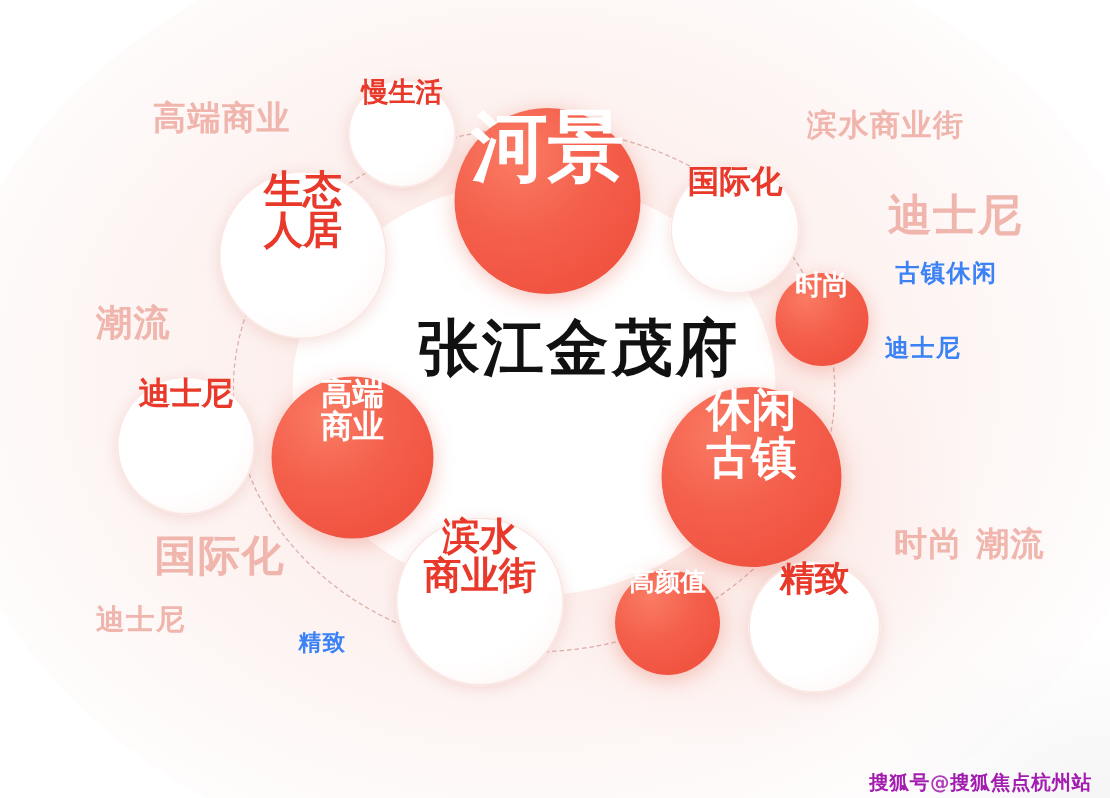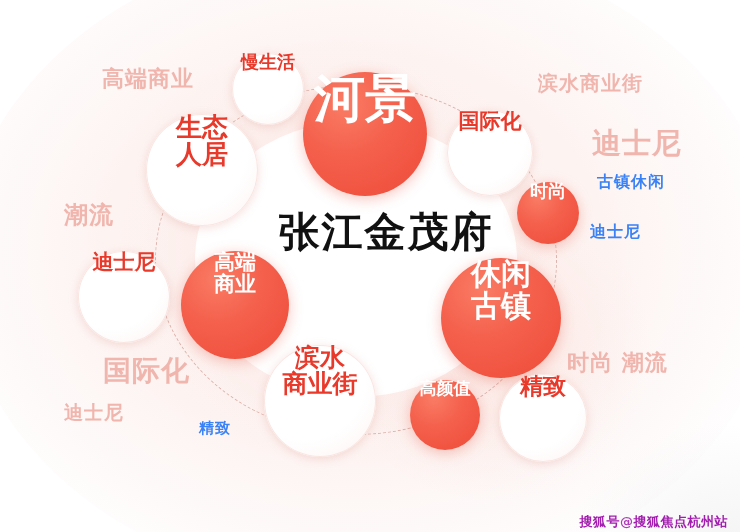--- a/index.html
+++ b/index.html
@@ -125,21 +125,21 @@
   <div class="ring-inner"></div>
 
   <div id="bgwords">
       <div class="bgword" style="left: 102px; top: 64px; font-size: 22px;">高端商业</div>
       <div class="bgword" style="left: 538px; top: 70px; font-size: 20px;">滨水商业街</div>
       <div class="bgword" style="left: 592px; top: 124px; font-size: 29px;">迪士尼</div>
       <div class="bgword pale" style="left: 597px; top: 172px; font-size: 16px;">古镇休闲</div>
       <div class="bgword" style="left: 64px; top: 199px; font-size: 24px;">潮流</div>
       <div class="bgword pale" style="left: 590px; top: 222px; font-size: 16px;">迪士尼</div>
       <div class="bgword" style="left: 103px; top: 352px; font-size: 28px;">国际化</div>
-      <div class="bgword" style="left: 567px; top: 348px; font-size: 22px;">时尚 潮流</div>
+      <div class="bgword" style="left: 596px; top: 348px; font-size: 22px;">时尚 潮流</div>
       <div class="bgword" style="left: 64px; top: 400px; font-size: 19px;">迪士尼</div>
       <div class="bgword pale" style="left: 199px; top: 419px; font-size: 15px;">精致</div>
     </div>
 
   <div id="bubbles">
       <div class="bubble light" style="left: 232px; top: 53px; width: 72px; height: 72px; font-size: 18px;">
         <div>
           <span>慢生活</span>
         </div>
       </div>

